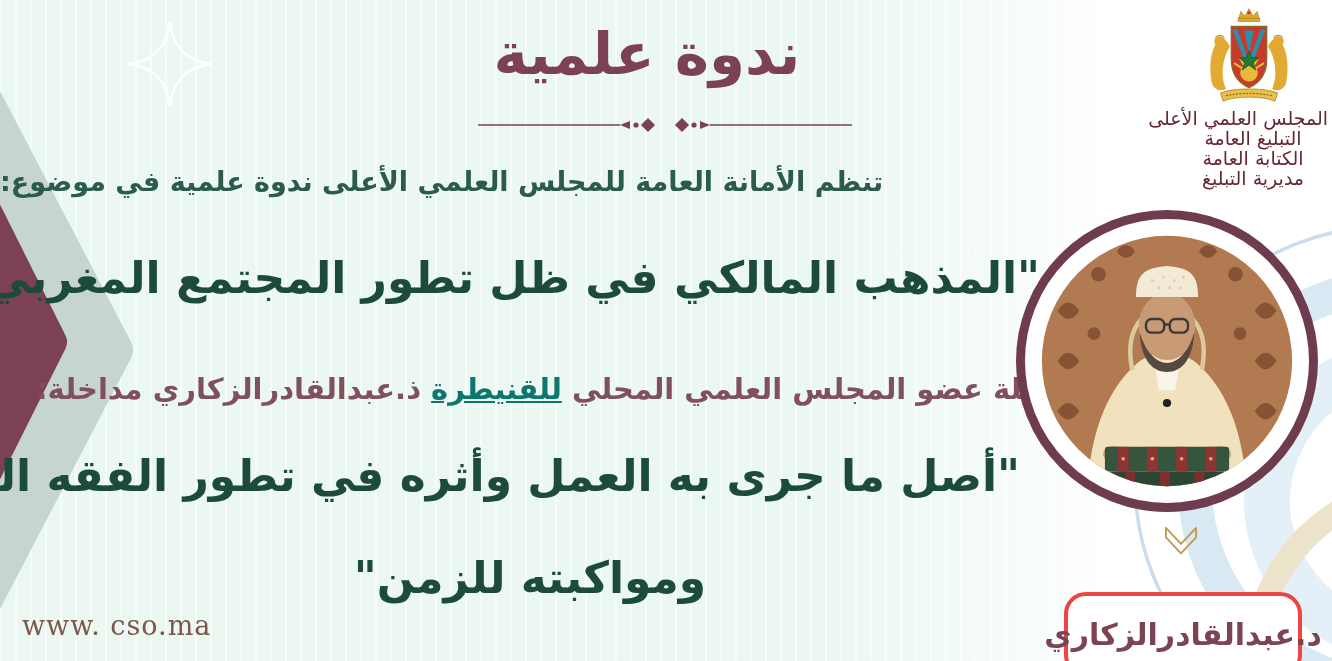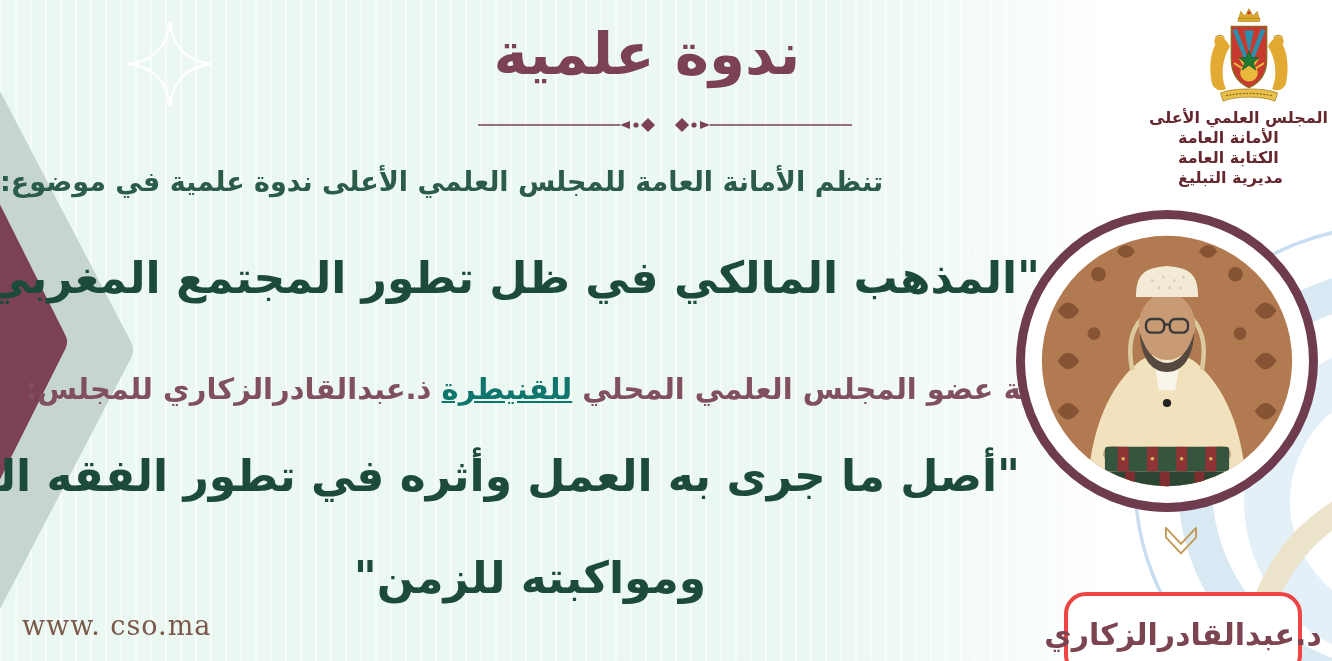--- a/index.html
+++ b/index.html
@@ -19,22 +19,22 @@
   
   .sparkle{position:absolute;left:126px;top:20px;width:88px;height:88px;}
 
   
   .title{position:absolute;left:407px;top:20px;width:480px;text-align:center;
     font-size:58px;font-weight:bold;color:#7c4156;white-space:nowrap;}
   .divider{position:absolute;left:478px;top:116px;width:374px;height:18px;}
 
   
   .logo{position:absolute;left:1201px;top:6px;width:96px;height:102px;}
-  .org-lines{position:absolute;left:1178px;top:108px;width:150px;text-align:left;
-    font-size:16px;font-weight:bold;color:#66282f;line-height:20px;direction:rtl;}
+  .org-lines{position:absolute;left:1178px;top:108px;width:150px;text-align:center;
+    font-size:19px;font-weight:normal;color:#66282f;line-height:20px;direction:rtl;}
   .org-lines div{white-space:nowrap;}
 
   
   .rtl{direction:rtl;unicode-bidi:embed;}
   .intro-line{position:absolute;left:0;top:166px;width:1020px;text-align:left;
     font-size:27px;font-weight:bold;color:#2b5b49;white-space:nowrap;}
   .topic-line{position:absolute;left:0;top:252px;width:1040px;text-align:center;
     font-size:44px;font-weight:bold;color:#1d4b3b;white-space:nowrap;}
   .speaker-line{position:absolute;left:0;top:372px;width:1124px;text-align:center;
     font-size:29px;font-weight:bold;color:#80505f;white-space:nowrap;}
@@ -121,30 +121,30 @@
       <line x1="70" y1="98" x2="70" y2="72"></line>
     </g>
     <path d="M70,66 L74,76 L85,76 L76,83 L80,94 L70,87 L60,94 L64,83 L55,76 L66,76 Z" fill="#1f7a33" stroke="#145223" stroke-width="1"></path>
 
     <path d="M28,128 C46,120 94,120 112,128 L108,140 C92,132 48,132 32,140 Z" fill="#e8c049" stroke="#a8831e" stroke-width="1.2"></path>
     <path d="M36,132 q34,-7 68,0" stroke="#6b4e12" fill="none" stroke-width="1.4" stroke-dasharray="3 2"></path>
   </svg>
 
   <div class="org-lines">
     <div>المجلس العلمي الأعلى</div>
-    <div>الأمانة العامة</div>
+    <div>التبليغ العامة</div>
     <div>الكتابة العامة</div>
     <div>مديرية التبليغ</div>
   </div>
 
   <div class="intro-line rtl">تنظم الأمانة العامة للمجلس العلمي الأعلى ندوة علمية في موضوع:</div>
 
   <div class="topic-line rtl">"المذهب المالكي في ظل تطور المجتمع المغربي"</div>
 
-  <div class="speaker-line rtl"><span>مداخلة عضو المجلس العلمي المحلي </span><span class="city">للقنيطرة</span><span> ذ.عبدالقادرالزكاري للمجلس:</span></div>
+  <div class="speaker-line rtl"><span>مداخلة عضو المجلس العلمي المحلي </span><span class="city">للقنيطرة</span><span> ذ.عبدالقادرالزكاري مداخلة:</span></div>
 
   <div class="lecture-line1 rtl">"أصل ما جرى به العمل وأثره في تطور الفقه المالكي</div>
   <div class="lecture-line2 rtl">ومواكبته للزمن"</div>
 
   <div class="photo-ring">
     <svg viewBox="0 0 300 300">
       <defs>
           <clipPath id="pc">
             <circle cx="150" cy="150" r="137"></circle>
           </clipPath>

